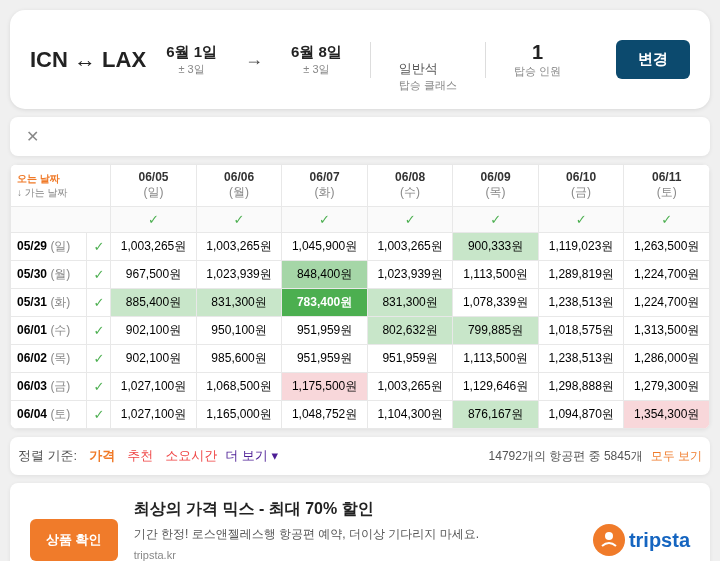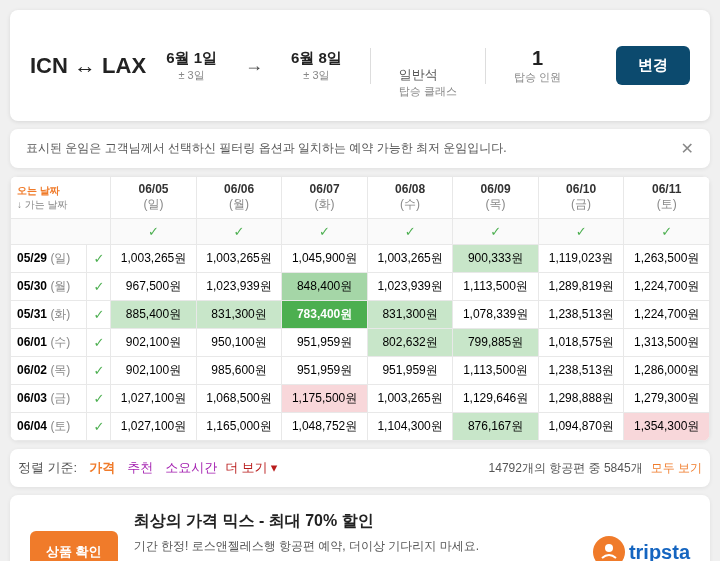--- a/index.html
+++ b/index.html
@@ -12,22 +12,22 @@
       min-height: 100vh;
       padding: 10px;
     }
     .container {
       width: 720px;
       background: #f0f0f0;
     }
     
     .header-card {
       background: white;
-      border-radius: 8px;
-      padding: 22px 20px;
+      border-radius: 15px;
+      padding: 16px 20px;
       margin-bottom: 8px;
       display: flex;
       align-items: center;
       gap: 20px;
       box-shadow: 0 1px 4px rgba(0,0,0,0.1);
     }
     .route {
       font-size: 22px;
       font-weight: 700;
       color: #222;
@@ -166,23 +166,23 @@
       border-radius: 8px;
       padding: 10px 8px;
       margin-bottom: 8px;
       display: flex;
       align-items: center;
       gap: 4px;
       font-size: 13px;
       box-shadow: 0 1px 4px rgba(0,0,0,0.07);
     }
     .sort-label { color: #555; margin-right: 4px; }
-    .sort-item { color: #a21caf; cursor: pointer; padding: 0 4px; font-weight: 500; }
+    .sort-item { color: #ef4444; cursor: pointer; padding: 0 4px; font-weight: 500; }
     .sort-item-active { color: #f07b2a; font-weight: 700; }
-    .sort-more { color: #b91c1c; cursor: pointer; font-family: Liberation Serif, serif; }
+    .sort-more { color: #4c1d95; cursor: pointer; }
     .sort-spacer { flex: 1; }
     .sort-count { font-size: 12px; color: #555; }
     .sort-all { color: #f07b2a; cursor: pointer; font-size: 12px; margin-left: 4px; }
     
     .ad-card {
       background: white;
       border-radius: 8px;
       padding: 16px 20px;
       box-shadow: 0 1px 4px rgba(0,0,0,0.07);
       display: flex;
@@ -268,21 +268,20 @@
       <div class="pax-num">1</div>
       <div class="pax-sub">탑승 인원</div>
     </div>
 
     <div class="spacer"></div>
 
     <button class="change-btn">변경</button>
   </div>
 
   <div class="info-bar">
-    <span>표시된 운임은 고객님께서 선택하신 필터링 옵션과 일치하는 예약 가능한 최저 운임입니다.</span>
     <span class="close-x">✕</span>
   </div>
 
   <div class="grid-card">
     <table class="price-table">
       <thead>
         <tr>
           <th class="col-date" colspan="2">
             <div class="today-arrow">오는 날짜</div>
             <div style="font-size:10px;color:#888;font-weight:400;">↓ 가는 날짜</div>

